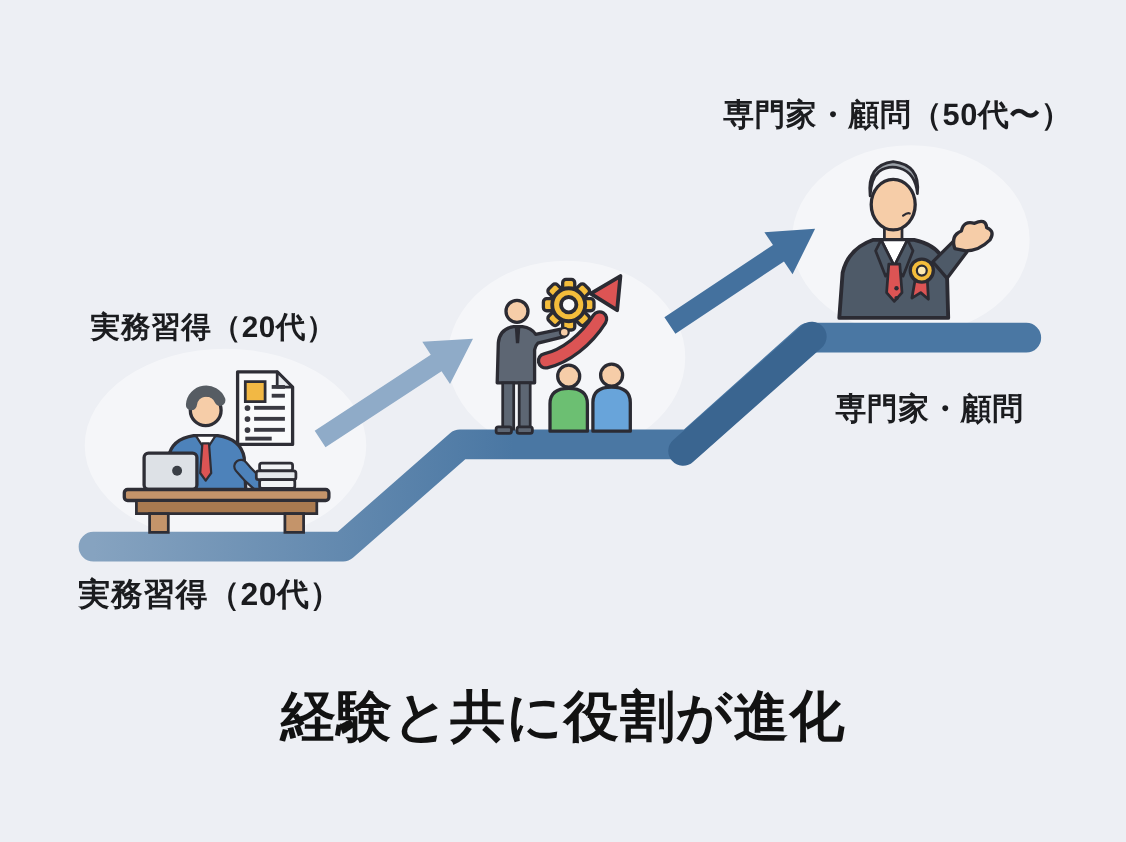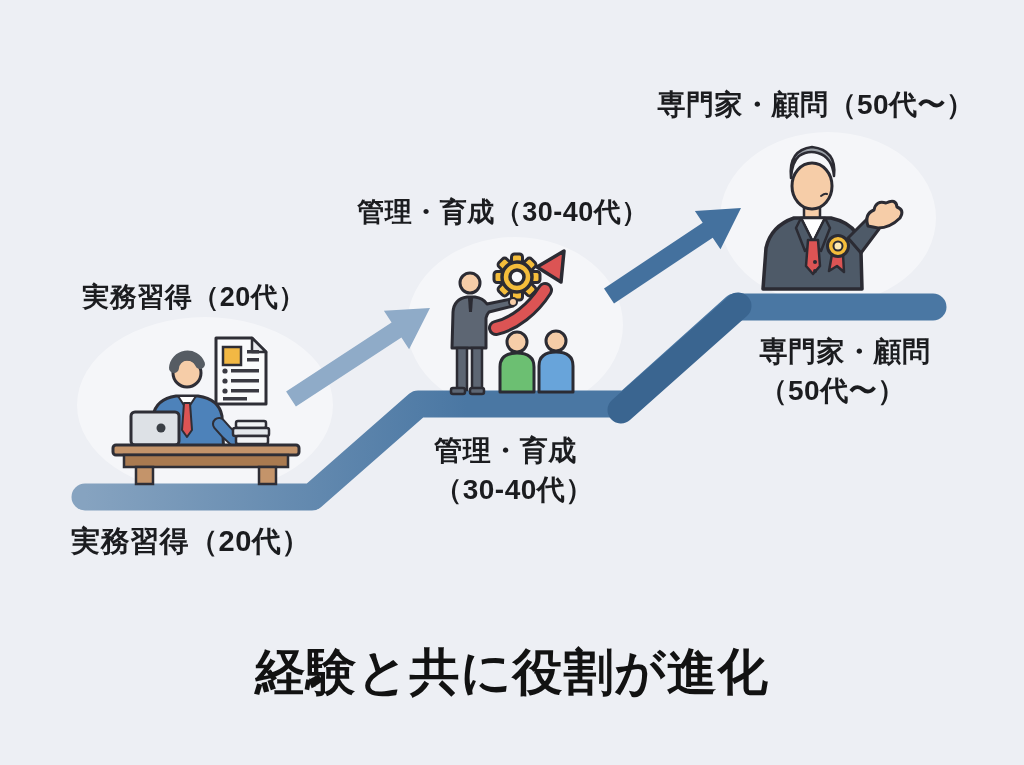--- a/index.html
+++ b/index.html
@@ -5,29 +5,29 @@
   html,body{margin:0;padding:0;}
   body{
     width:1024px;height:765px;overflow:hidden;
     font-family:"Liberation Sans","DejaVu Sans",sans-serif;
     background:var(--bg,#edeff4);
   }
   #stage{position:relative;width:1024px;height:765px;background:var(--bg,#edeff4);}
   #diagram-canvas{position:absolute;left:0;top:0;}
   .label{
     position:absolute;transform:translate(-50%,-50%);
-    white-space:nowrap;text-align:left;
+    white-space:nowrap;text-align:right;
     font-weight:800;color:var(--text,#1b1c1f);
     letter-spacing:.5px;line-height:1.38;
   }
   .label.top{font-size:27px;}
   .label.under{font-size:28px;}
   .label.under-big{font-size:29px;}
   #main-title{
-    position:absolute;left:512px;top:672px;transform:translate(-50%,-50%);
+    position:absolute;left:512px;top:652px;transform:translate(-50%,-50%);
     text-align:right;white-space:nowrap;
     font-size:50px;font-weight:900;letter-spacing:1px;
     color:var(--title_text,#121212);line-height:1.42;
   }
   svg *{vector-effect:non-scaling-stroke;}
 </style>
 </head>
 <body>
 
 <div id="stage">
@@ -158,32 +158,26 @@
       </g>
       <circle cx="815" cy="262" r="2" fill="#2b2b33"></circle>
       <circle cx="815" cy="271" r="2" fill="#2b2b33"></circle>
       <ellipse cx="812" cy="186" rx="20" ry="23" style="fill:var(--skin)" stroke="#2b2b33" stroke-width="3"></ellipse>
       <path d="M791,178 Q788,150 812,147 Q837,150 834,176 Q832,157 818,153 Q808,150 799,156 Q792,162 791,178 Z" style="fill:var(--hair_gray)" stroke="#2b2b33" stroke-width="2.5" stroke-linejoin="round"></path>
       <path d="M821,196 q4,-3 6,-2" fill="none" stroke="#2b2b33" stroke-width="2" stroke-linecap="round"></path>
     </g>
   </svg>
 
   <div class="label top" style="left:194px;top:298px;">実務習得（20代）</div>
-  <div class="label top" style="left:503px;top:213px;">管理・育成（30-40代）</div>
   <div class="label top" style="left:816px;top:105px;font-size:28px;">専門家・顧問（50代〜）</div>
 
   <div class="label under-big" style="left:191px;top:541px;">実務習得（20代）</div>
 
-  <div class="label under" style="left:514px;top:471px;">
-    <div>管理・育成</div>
-    <div>（30-40代）</div>
-  </div>
 
   <div class="label under" style="left:825px;top:372px;margin-left:20px;">
     <div>専門家・顧問</div>
-    <div>（50代〜）</div>
   </div>
 
   <div id="main-title">
     <div>経験と共に役割が進化</div>
   </div>
 
 </div>
 
 </body></html>

